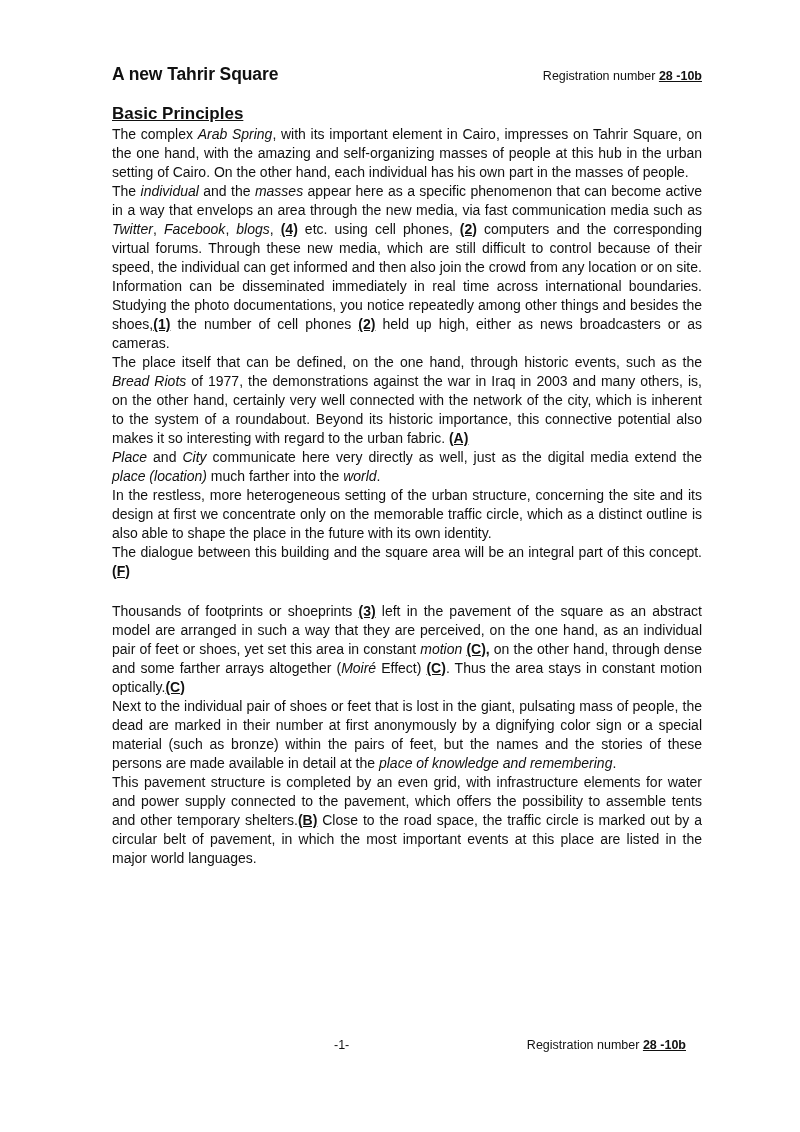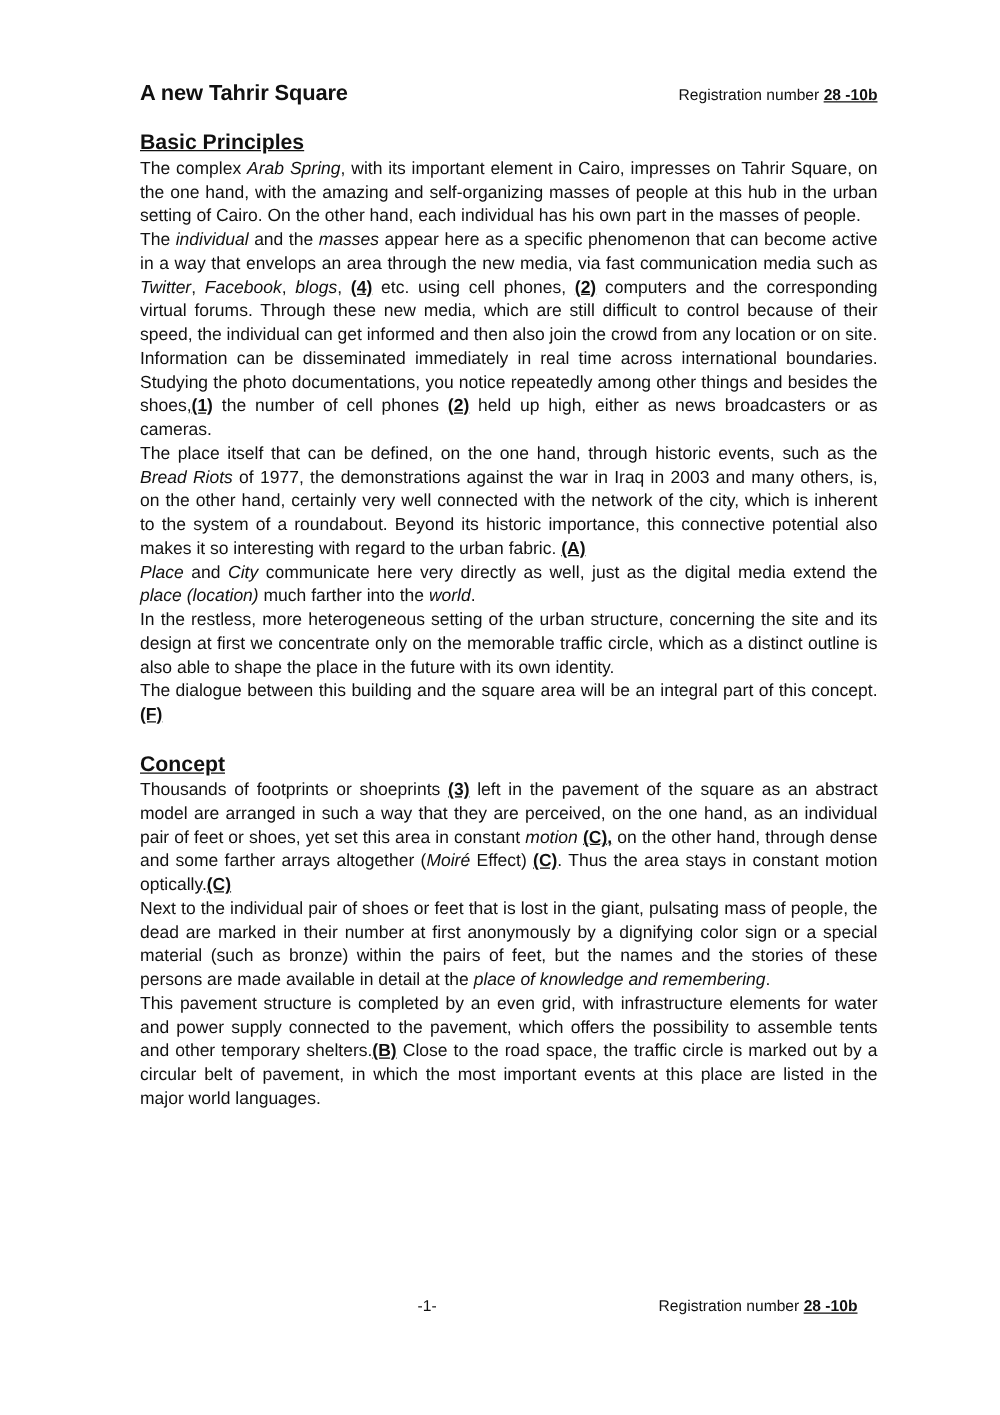--- a/index.html
+++ b/index.html
@@ -44,21 +44,20 @@
         <p class="last"><span>The place itself that can be defined, on the one hand, through historic events, such as the </span><i>Bread Riots</i><span> of 1977, the demonstrations against the war in Iraq in 2003 and many others, is, on the other hand, certainly very well connected with the network of the city, which is inherent to the system of a roundabout. Beyond its historic importance, this connective potential also makes it so interesting with regard to the urban fabric.  </span><b>(A)</b></p>
         <p class="last"><i>Place</i><span> and </span><i>City</i><span> communicate here very directly as well, just as the digital media extend the </span><i>place (location)</i><span> much farther into the </span><i>world</i><span>.</span></p>
         <p class="last"><span>In the restless, more heterogeneous setting of the urban structure, concerning the site and its design at first we concentrate only on the memorable traffic circle, which as a distinct outline is also able to shape the place in the future with its own identity.</span></p>
         <p class="last"><span>The dialogue between this building and the square area will be an integral part of this concept.</span><b>(F)</b></p>
       </div>
   </div>
 
   <div class="gap-section"></div>
 
   <div>
-    <div class="section-head">Concept</div>
     <div class="body-text">
         <p class="last"><span>Thousands of footprints or shoeprints </span><b>(3)</b><span> left in the pavement of the square as an abstract model are arranged in such a way that they are perceived, on the one hand, as an individual pair of feet or shoes, yet set this area in constant </span><i>motion</i><span> </span><b>(C),</b><span> on the other hand, through dense and some farther arrays altogether  (</span><i>Moiré</i><span> Effect) </span><b>(C)</b><span>. Thus the area stays in constant motion optically.</span><b>(C)</b></p>
         <p class="last"><span>Next to the individual pair of shoes or feet that is lost in the giant, pulsating mass of people, the dead are marked in their number at first anonymously by a dignifying color sign or a special material (such as bronze) within the pairs of feet, but the names and the stories of these persons are made available in detail at the </span><i>place of knowledge and remembering</i><span>.</span></p>
         <p class="last"><span>This pavement structure is completed by an even grid, with infrastructure elements for water and power supply connected to the pavement, which offers the possibility to assemble tents and other temporary shelters.</span><b>(B)</b><span> Close to the road space, the traffic circle is marked out by a circular belt of pavement, in which the most important events at this place are listed in the major world languages.</span></p>
       </div>
   </div>
 </div>
 
 <div class="footer">
   <span class="page-num">-1-</span>

